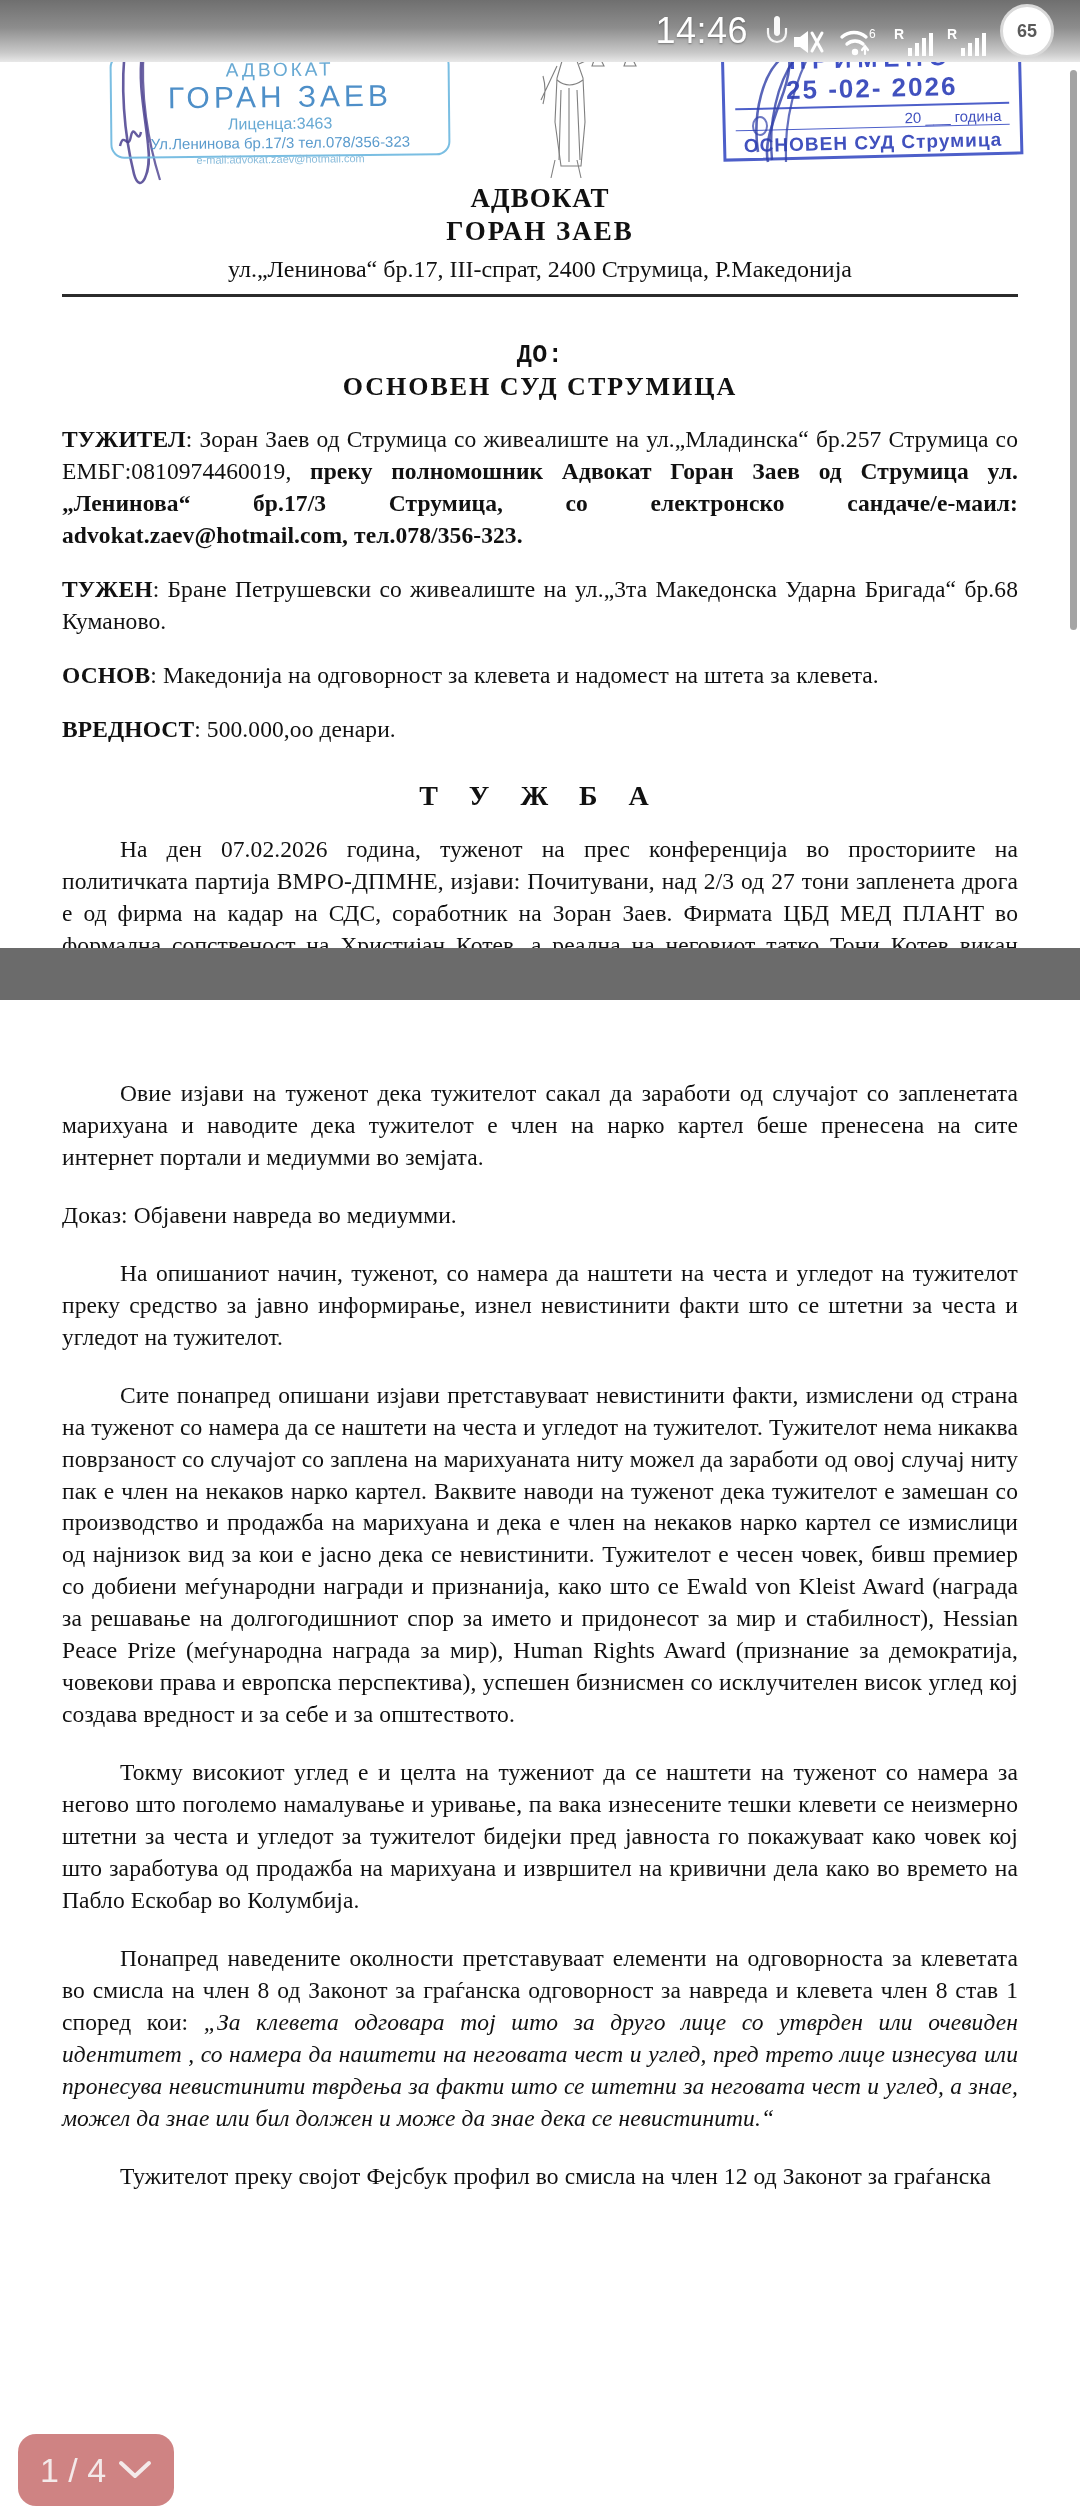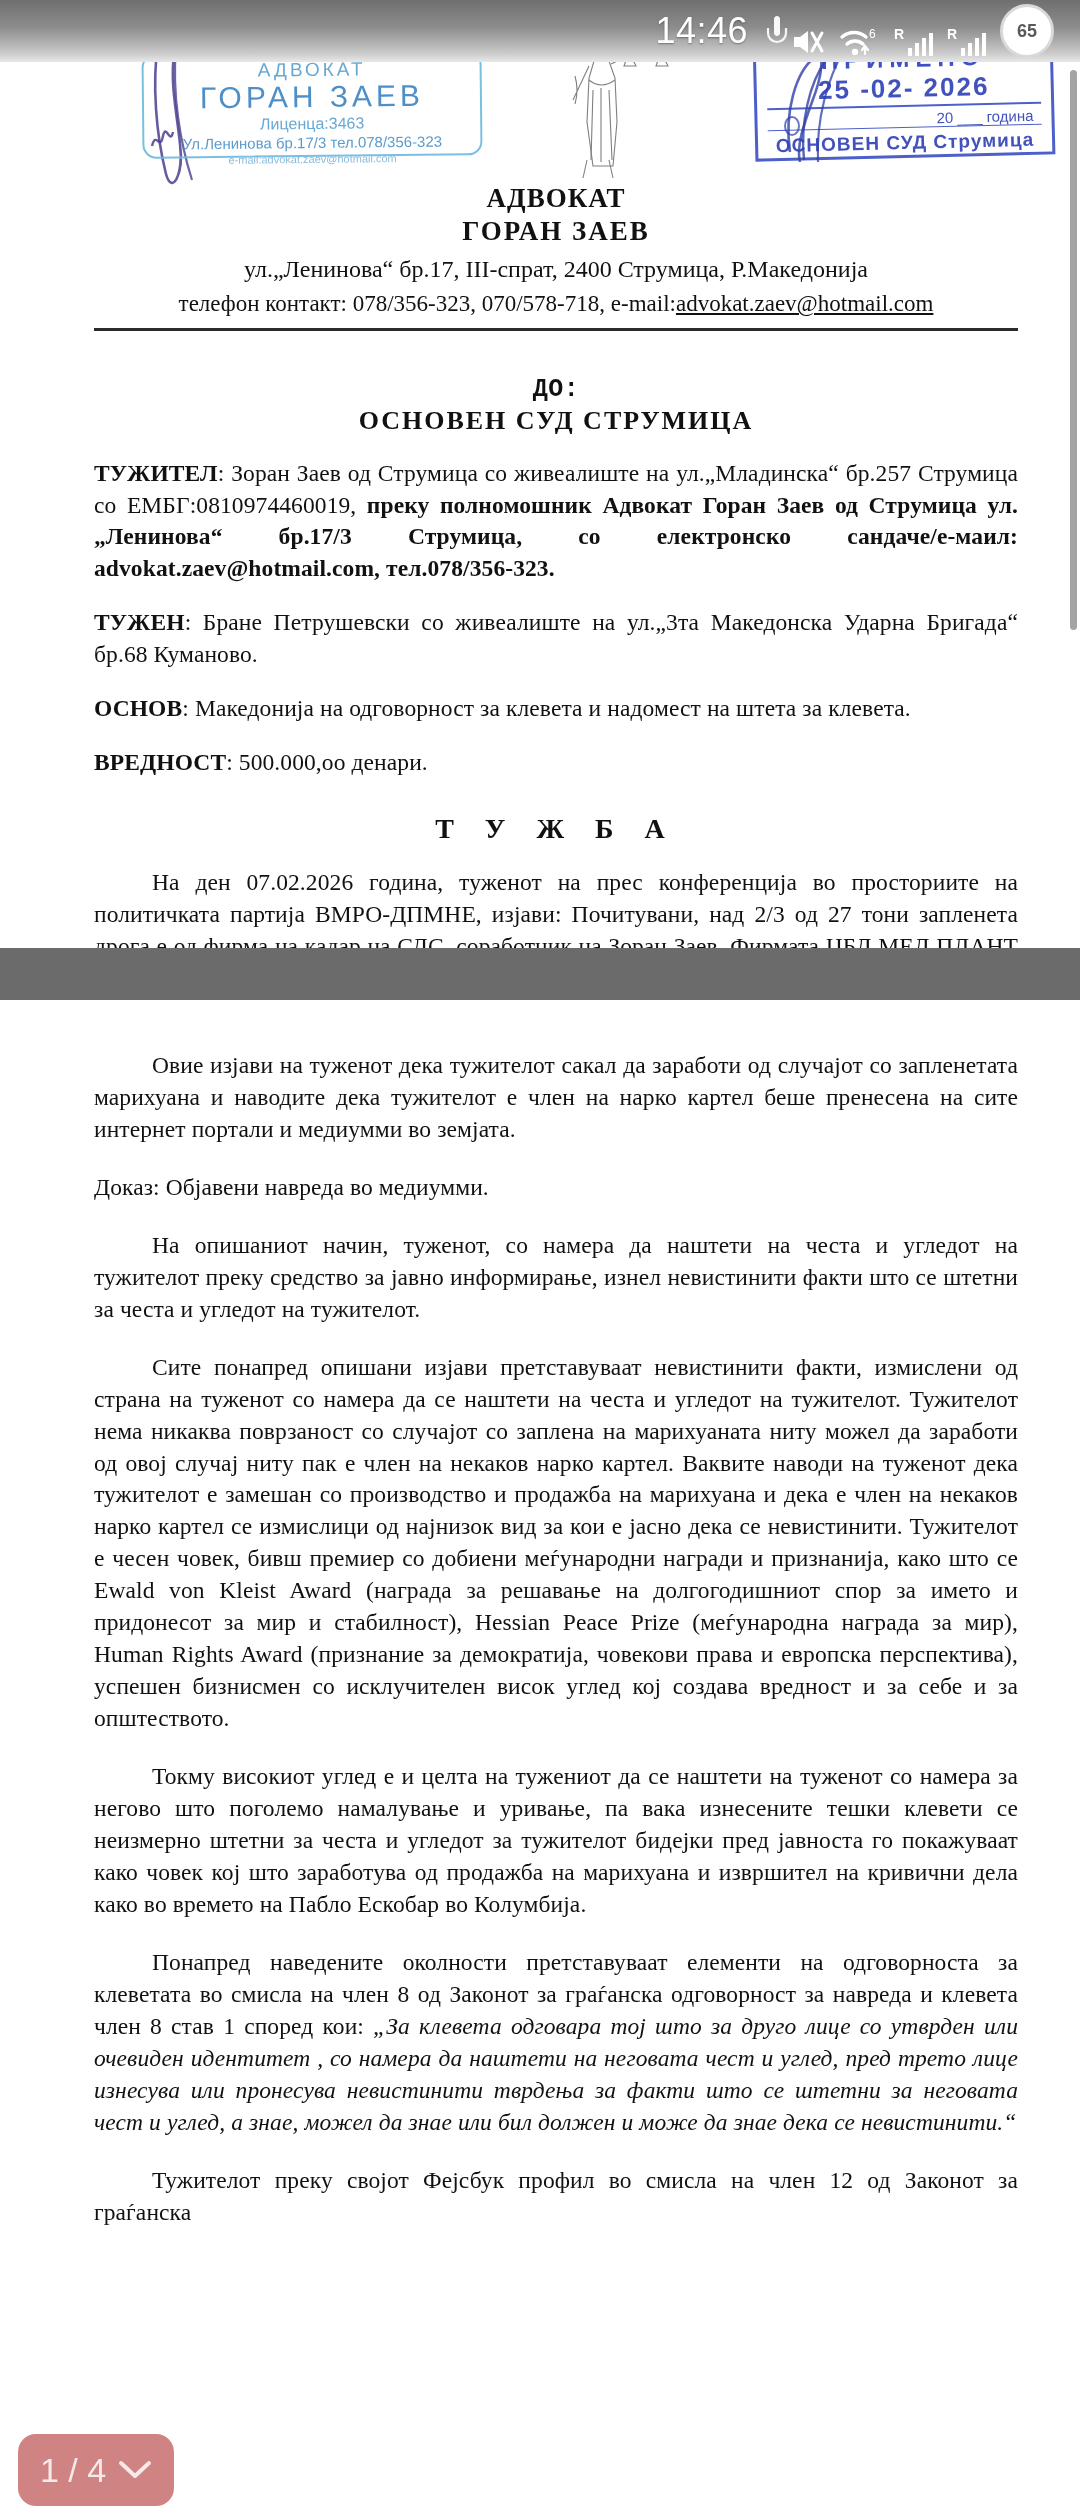--- a/index.html
+++ b/index.html
@@ -28,21 +28,21 @@
 
   
   .sheet{
     position:absolute; left:0; width:1080px; background:#ffffff;
     color:#111; overflow:hidden;
   }
   #page1{ top:8px; height:940px; }
   #page2{ top:1000px; height:1520px; }
   .gap{ position:absolute; left:0; width:1080px; background:#6b6b6b; }
 
-  .doc-body{ padding:0 62px;margin-left:32px; }
+  .doc-body{ padding:0 62px; }
 
   
   .stamp-row{ position:relative; height:175px; }
 
   .stamp-blue{
     position:absolute; left:48px; top:44px; width:340px; height:105px;
     border:2px solid #6fb9e0; border-radius:14px;
     color:#3f86c4; text-align:center; font-family:"Liberation Sans",sans-serif;
     opacity:.92; transform:rotate(-0.6deg);
   }
@@ -96,21 +96,21 @@
   p.para b{ font-weight:700; }
   p.para i{ font-style:italic; }
   .indent{ text-indent:58px; }
 
   .tuzba-title{
     text-align:center; font-size:28px; font-weight:700; letter-spacing:12px;
     margin-top:34px;
   }
 
   
-  #page2 .doc-body{ padding-top:24px; }
+  #page2 .doc-body{ padding-top:52px; }
   #page2 p.para{ margin-top:26px; }
 
   
   #page-indicator{
     position:absolute; left:18px; top:2434px; z-index:60;
     background:rgba(196,104,104,.82); border-radius:18px;
     height:72px; min-width:150px; padding:8px 22px;
     display:flex; align-items:center; gap:12px;
     font-family:"Liberation Sans",sans-serif; color:#f4eaea; font-size:34px;
   }
@@ -220,21 +220,20 @@
         <path d="M38 118 C34 80, 44 40, 60 18" stroke="#2f3fa8" stroke-width="2.4" fill="none" opacity=".8"></path>
         <path d="M52 120 C50 76, 62 36, 78 8" stroke="#2f3fa8" stroke-width="2.2" fill="none" opacity=".75"></path>
         <ellipse cx="26" cy="84" rx="7" ry="9" stroke="#2f3fa8" stroke-width="2" fill="none" opacity=".7"></ellipse>
       </svg>
     </div>
 
     <div class="lh">
       <div class="t1">АДВОКАТ</div>
       <div class="t2">ГОРАН ЗАЕВ</div>
       <div class="t3">ул.„Ленинова“ бр.17, III-спрат, 2400 Струмица, Р.Македонија</div>
-      <div class="t4"><span>телефон контакт: 078/356-323, 070/578-718, e-mail:</span><u>advokat.zaev@hotmail.com</u></div>
       <div class="rule"></div>
     </div>
 
     <div class="addressee">
       <div class="a1">ДО:</div>
       <div class="a2">ОСНОВЕН СУД  СТРУМИЦА</div>
     </div>
 
     <p class="para"><b>ТУЖИТЕЛ</b><span>: Зоран Заев од Струмица со живеалиште на ул.„Младинска“ бр.257 Струмица со ЕМБГ:0810974460019, </span><b>преку полномошник Адвокат Горан Заев од Струмица ул.„Ленинова“ бр.17/3 Струмица, со електронско сандаче/е-маил: advokat.zaev@hotmail.com, тел.078/356-323.</b></p>
 

